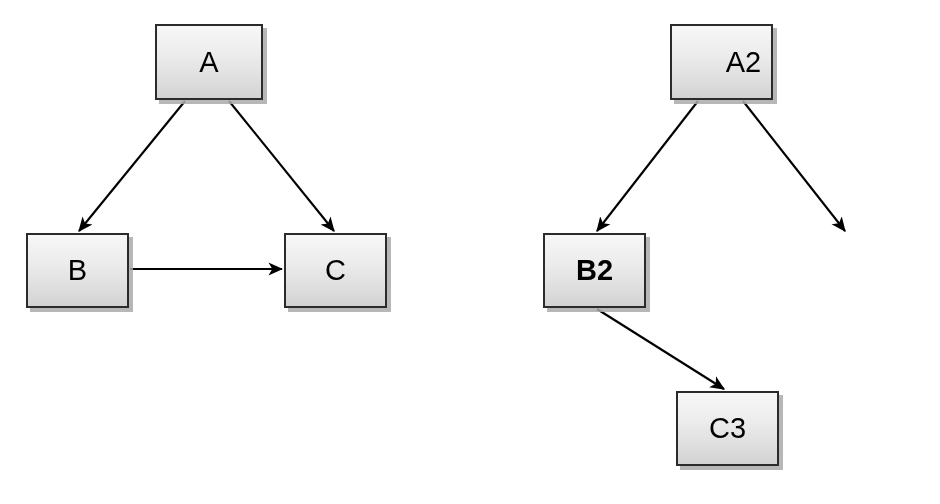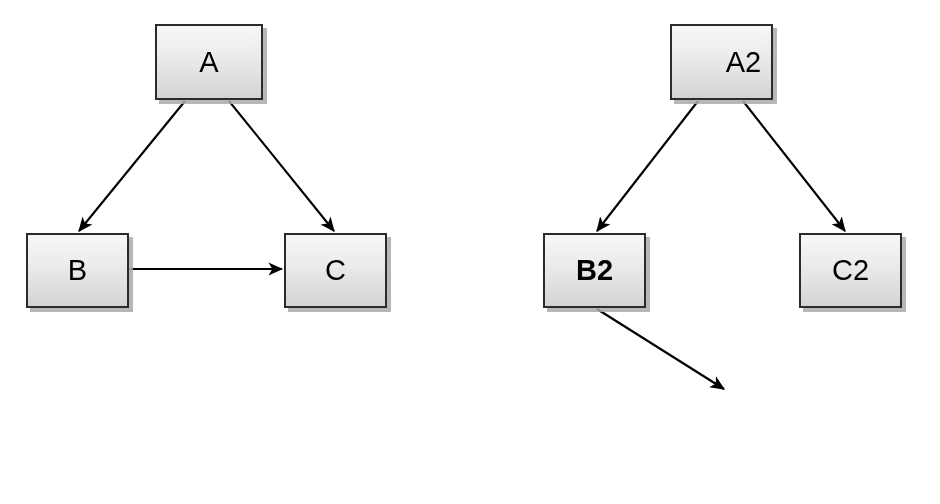--- a/index.html
+++ b/index.html
@@ -90,17 +90,17 @@
   <div class="node" style="left:284px; top:233px; width:103px; height:75px;">
     <span class="node-label">C</span>
   </div>
 
   <div class="node" style="left:670px; top:24px; width:103px; height:76px;padding-left:44px;">
     <span class="node-label">A2</span>
   </div>
   <div class="node" style="left:543px; top:233px; width:103px; height:75px;font-weight:bold;">
     <span class="node-label">B2</span>
   </div>
-  <div class="node" style="left:799px; top:233px; width:103px; height:75px;">
-    <span class="node-label">C2</span>
+  <div class="node" style="left:676px; top:391px; width:103px; height:75px;">
+    <span class="node-label">C3</span>
   </div>
 
 </div>
 
 </body></html>

